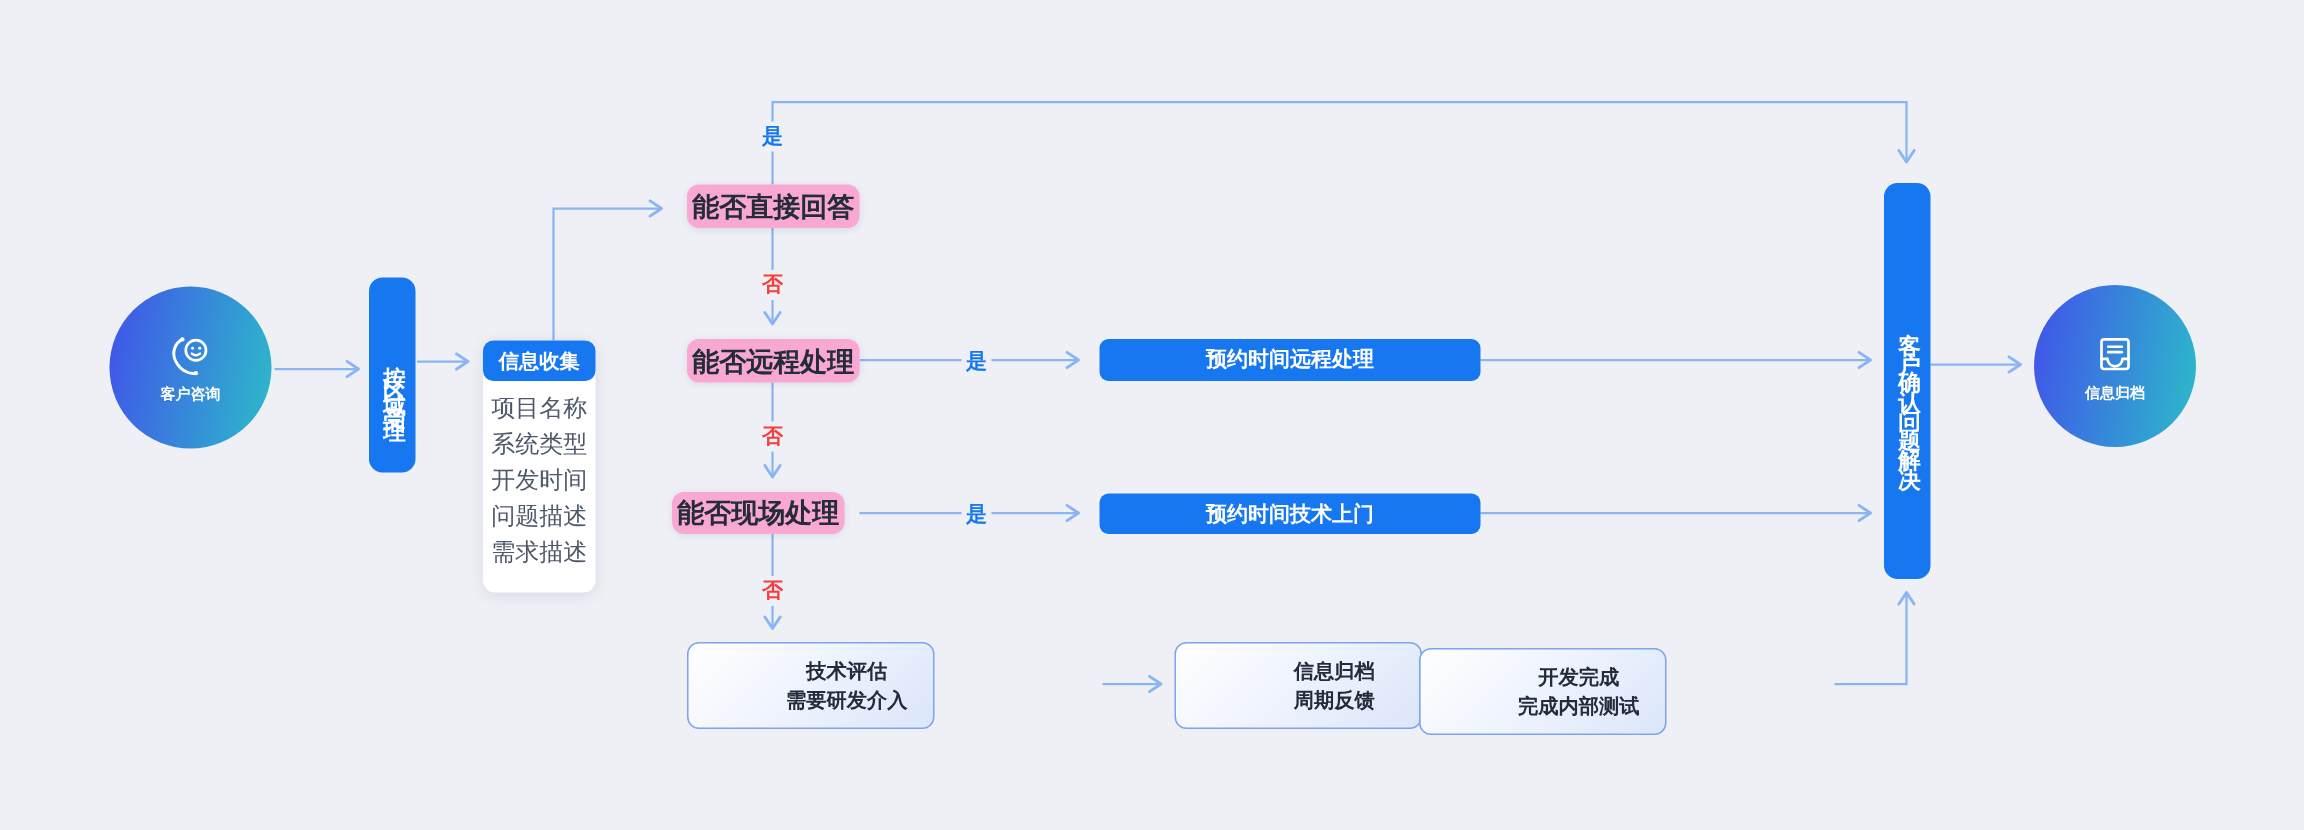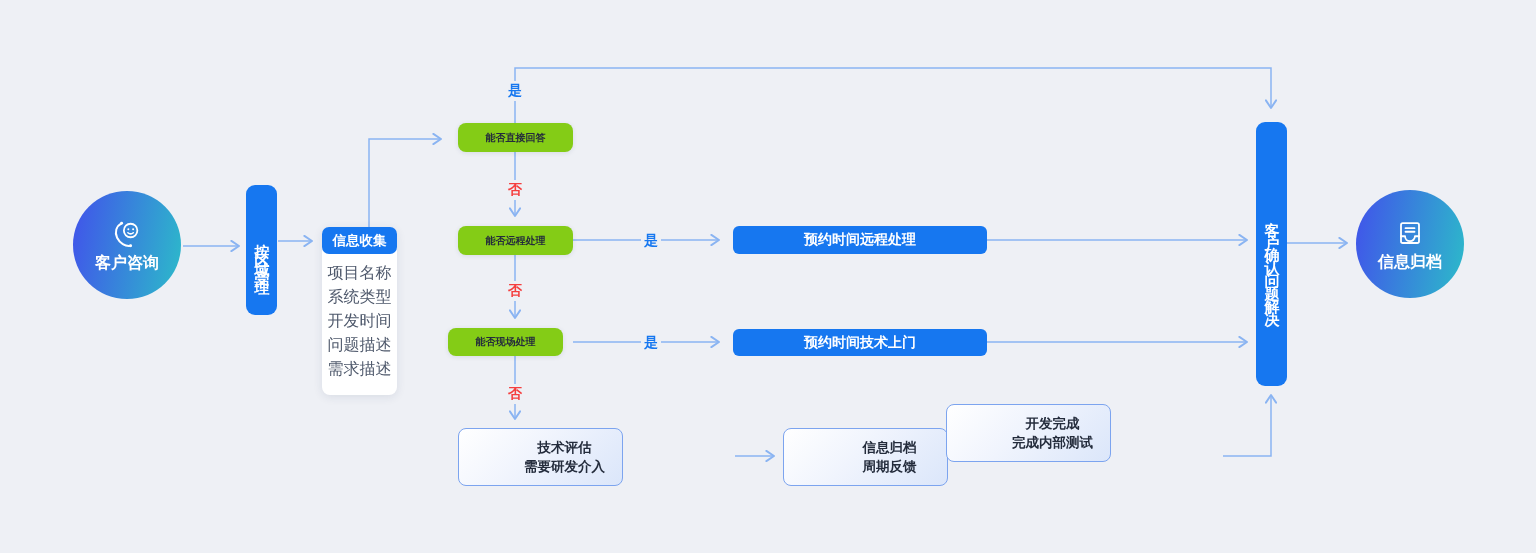--- a/index.html
+++ b/index.html
@@ -3,40 +3,40 @@
 <meta charset="utf-8">
 <style>
   html,body{margin:0;padding:0;background:#eef0f5;font-family:"Liberation Sans","DejaVu Sans",sans-serif;}
   .canvas{position:relative;width:1536px;height:553px;background:#eef0f5;overflow:hidden;}
   .layer{position:absolute;inset:0;pointer-events:none;}
 
   
   .circle{position:absolute;width:108px;height:108px;border-radius:50%;
     background:linear-gradient(100deg,#4057e9 5%,#2db6cb 95%);
     display:flex;flex-direction:column;align-items:center;justify-content:center;gap:0;
-    color:#fff;font-weight:bold;font-size:16px;text-align:center;}
+    color:#fff;font-weight:bold;font-size:10px;text-align:center;}
   .circle svg{display:block;}
 
   
   .vbar{position:absolute;background:#1677f0;border-radius:9px;color:#fff;font-weight:bold;
     font-size:15px;display:flex;align-items:center;justify-content:center;}
   .vbar span{writing-mode:vertical-rl;text-orientation:upright;}
   .vbar.small span{letter-spacing:9px;margin-top:9px;}
   .vbar.tall span{letter-spacing:13px;margin-top:13px;}
 
   
   .card{position:absolute;background:#fff;border-radius:8px;box-shadow:0 2px 10px rgba(30,50,90,.10);}
   .card-header{position:absolute;top:0;left:0;right:0;height:27px;background:#1677f0;border-radius:7px;
     color:#fff;font-weight:bold;font-size:13.5px;display:flex;align-items:center;justify-content:center;}
   .card-list{position:absolute;top:34px;left:0;right:0;display:flex;flex-direction:column;}
   .card-list span{height:24px;line-height:24px;text-align:center;font-size:16px;color:#4e586b;}
 
   
-  .white-box{position:absolute;background:#84cc16;border-radius:8px;box-shadow:0 1px 5px rgba(30,50,90,.10);
-    display:flex;align-items:center;justify-content:center;font-size:10px;font-weight:bold;color:#242c3c;}
+  .white-box{position:absolute;background:#f9a8d4;border-radius:8px;box-shadow:0 1px 5px rgba(30,50,90,.10);
+    display:flex;align-items:center;justify-content:center;font-size:18px;font-weight:bold;color:#242c3c;}
 
   
   .blue-btn{position:absolute;background:#1677f0;border-radius:6px;display:flex;align-items:center;
     justify-content:center;font-size:14px;font-weight:bold;color:#fff;}
 
   
   .grad-box{position:absolute;border:1px solid #7ca4ef;border-radius:8px;
     background:linear-gradient(135deg,#ffffff 0%,#f0f4fd 45%,#dbe6fa 100%);
     display:flex;flex-direction:column;justify-content:center;
     font-size:13.5px;font-weight:bold;color:#242c3c;line-height:19px;text-align:center;padding-left:48px;}
@@ -127,21 +127,21 @@
   </div>
 
   <div class="grad-box" style="left:458px;top:428px;width:115px;height:56px;">
     <span>技术评估</span>
     <span>需要研发介入</span>
   </div>
   <div class="grad-box" style="left:783px;top:428px;width:115px;height:56px;">
     <span>信息归档</span>
     <span>周期反馈</span>
   </div>
-  <div class="grad-box" style="left:946px;top:404px;width:115px;height:56px;">
+  <div class="grad-box" style="left:946px;top:432px;width:115px;height:56px;">
     <span>开发完成</span>
     <span>完成内部测试</span>
   </div>
 
   <div class="vbar tall" style="left:1256px;top:122px;width:31px;height:264px;">
     <span>客户确认问题解决</span>
   </div>
 
   <div class="circle" style="left:1356px;top:190px;">
     <svg width="36" height="36" viewBox="0 0 40 40" fill="none" stroke="#ffffff" stroke-width="2" stroke-linecap="round" stroke-linejoin="round">

